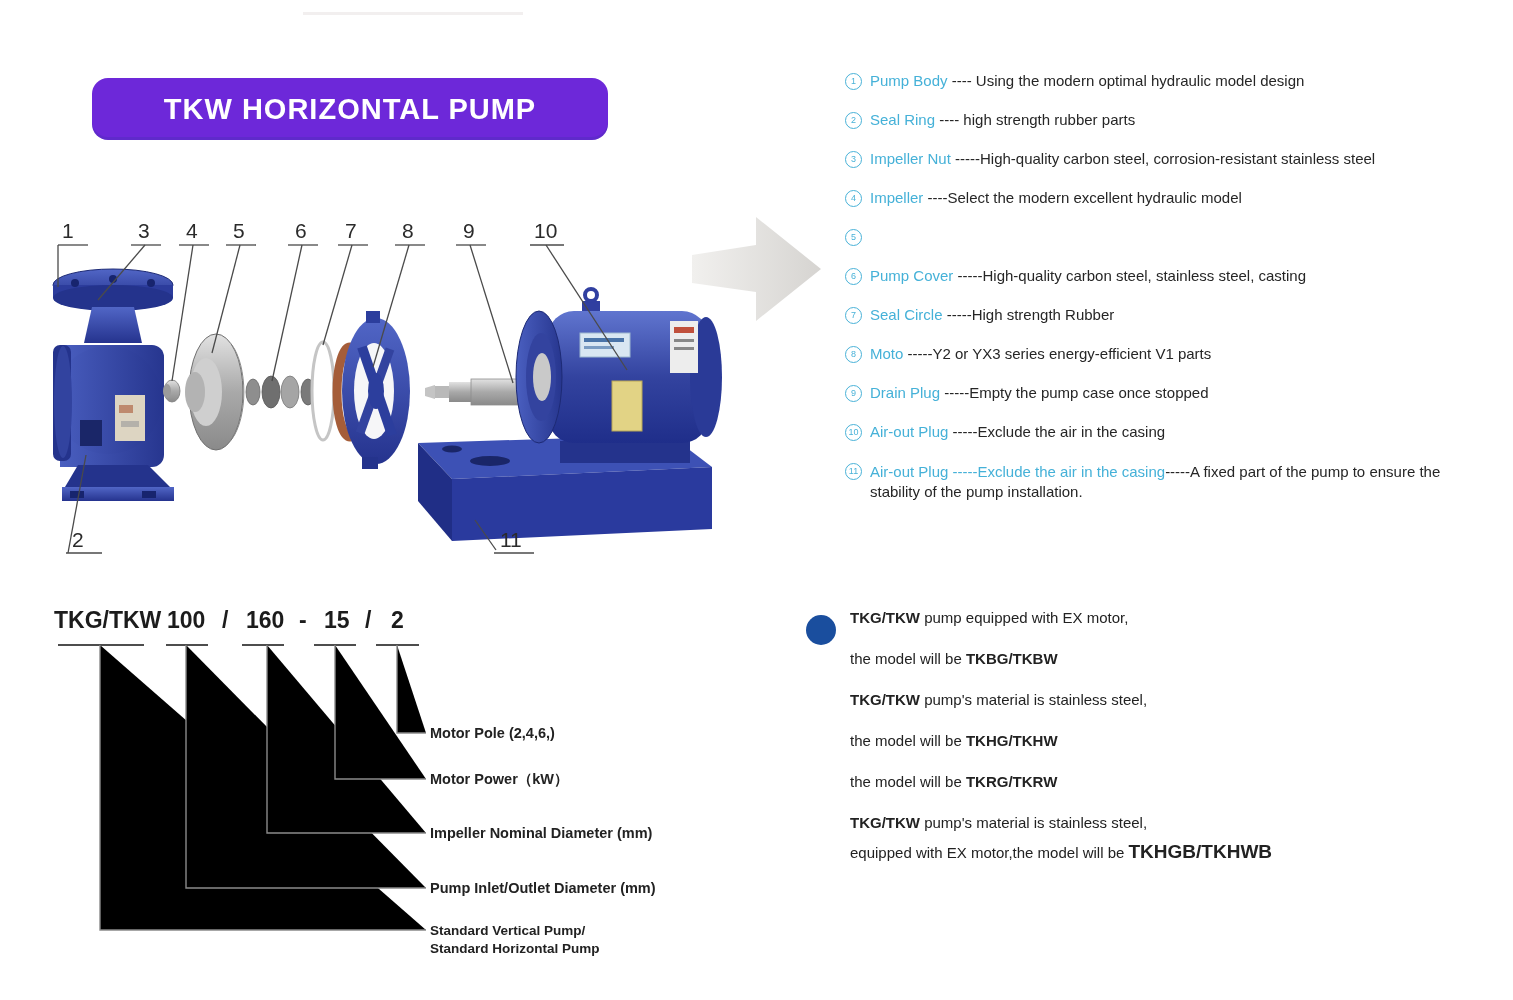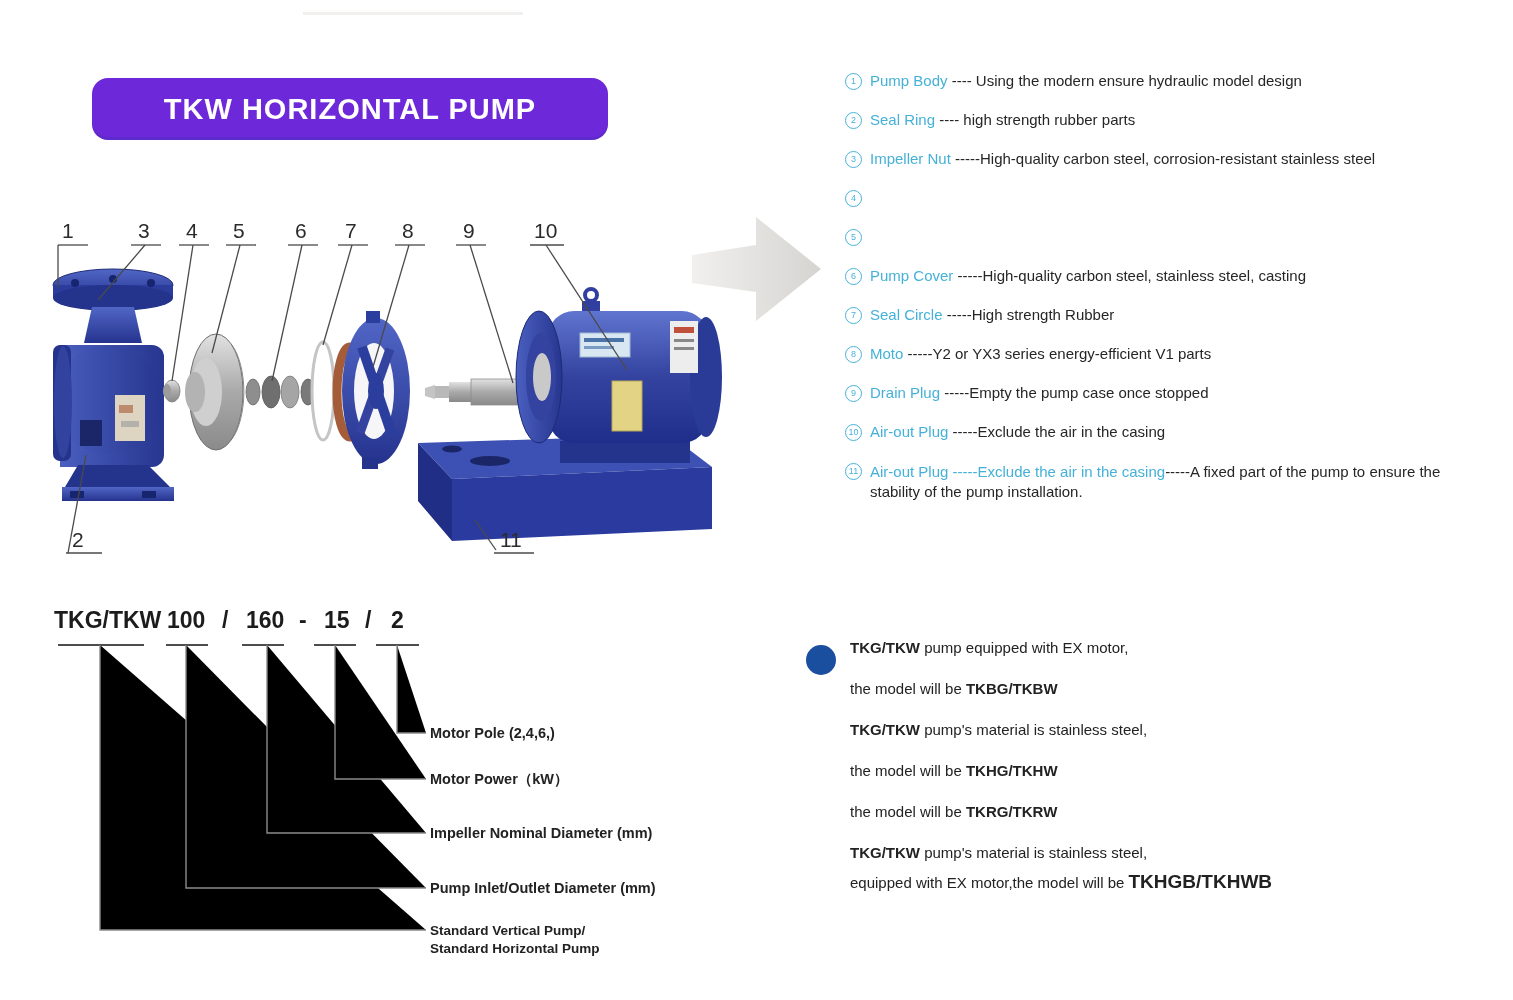--- a/index.html
+++ b/index.html
@@ -26,21 +26,21 @@
   .pname{color:#45b1d8;font-size:15px;}
   .pdesc{color:#262626;font-size:15px;}
 
   
   .modelcode{position:absolute;left:40px;top:595px;width:660px;height:385px;}
   .mc-seg{font-size:23px;font-weight:700;fill:#1c1c1c;}
   .mc-label{font-size:14.5px;font-weight:700;fill:#222;}
   .mc-label-sm{font-size:13.5px;font-weight:700;fill:#222;}
 
   
-  .notes{position:absolute;left:806px;top:638px;width:680px;}
+  .notes{position:absolute;left:806px;top:608px;width:680px;}
   .note-bullet{position:absolute;left:0;top:7px;width:30px;height:30px;border-radius:50%;background:#1a4e9e;}
   .note-lines{margin-left:44px;}
   .note-line{margin:0 0 22px 0;font-size:15px;line-height:19px;color:#222;}
   .note-line .head{font-weight:700;}
   .note-line .tail{font-weight:700;}
   .note-line.tight{margin-bottom:10px;}
   .note-line.last .tail{font-size:19px;}
 
   .dg-num{font-size:21px;fill:#2b2b2b;}
   .dg-line{stroke:#4a4a4a;stroke-width:1.3;fill:none;}
@@ -206,32 +206,33 @@
 
     <text class="dg-num" x="480" y="352">11</text>
     <path class="dg-line" d="M474,358 h40"></path>
       <path class="dg-line" d="M476,355 L455,325"></path>
   </g>
 </svg>
 
 <div class="plist">
   <div class="plist-item">
     <span class="pnum">1</span>
-    <span><span class="pname">Pump Body</span><span class="pdesc"> ---- Using the modern ensure hydraulic model design</span></span>
+    <span><span class="pname">Pump Body</span><span class="pdesc"> ---- Using the modern optimal hydraulic model design</span></span>
   </div>
   <div class="plist-item">
     <span class="pnum">2</span>
     <span><span class="pname">Seal Ring</span><span class="pdesc"> ---- high strength rubber parts</span></span>
   </div>
   <div class="plist-item">
     <span class="pnum">3</span>
     <span><span class="pname">Impeller Nut</span><span class="pdesc"> -----High-quality carbon steel, corrosion-resistant stainless steel</span></span>
   </div>
   <div class="plist-item">
     <span class="pnum">4</span>
+    <span><span class="pname">Impeller</span><span class="pdesc"> ----Select the modern excellent hydraulic model</span></span>
   </div>
   <div class="plist-item">
     <span class="pnum">5</span>
   </div>
   <div class="plist-item">
     <span class="pnum">6</span>
     <span><span class="pname">Pump Cover</span><span class="pdesc"> -----High-quality carbon steel, stainless steel, casting</span></span>
   </div>
   <div class="plist-item">
     <span class="pnum">7</span>

